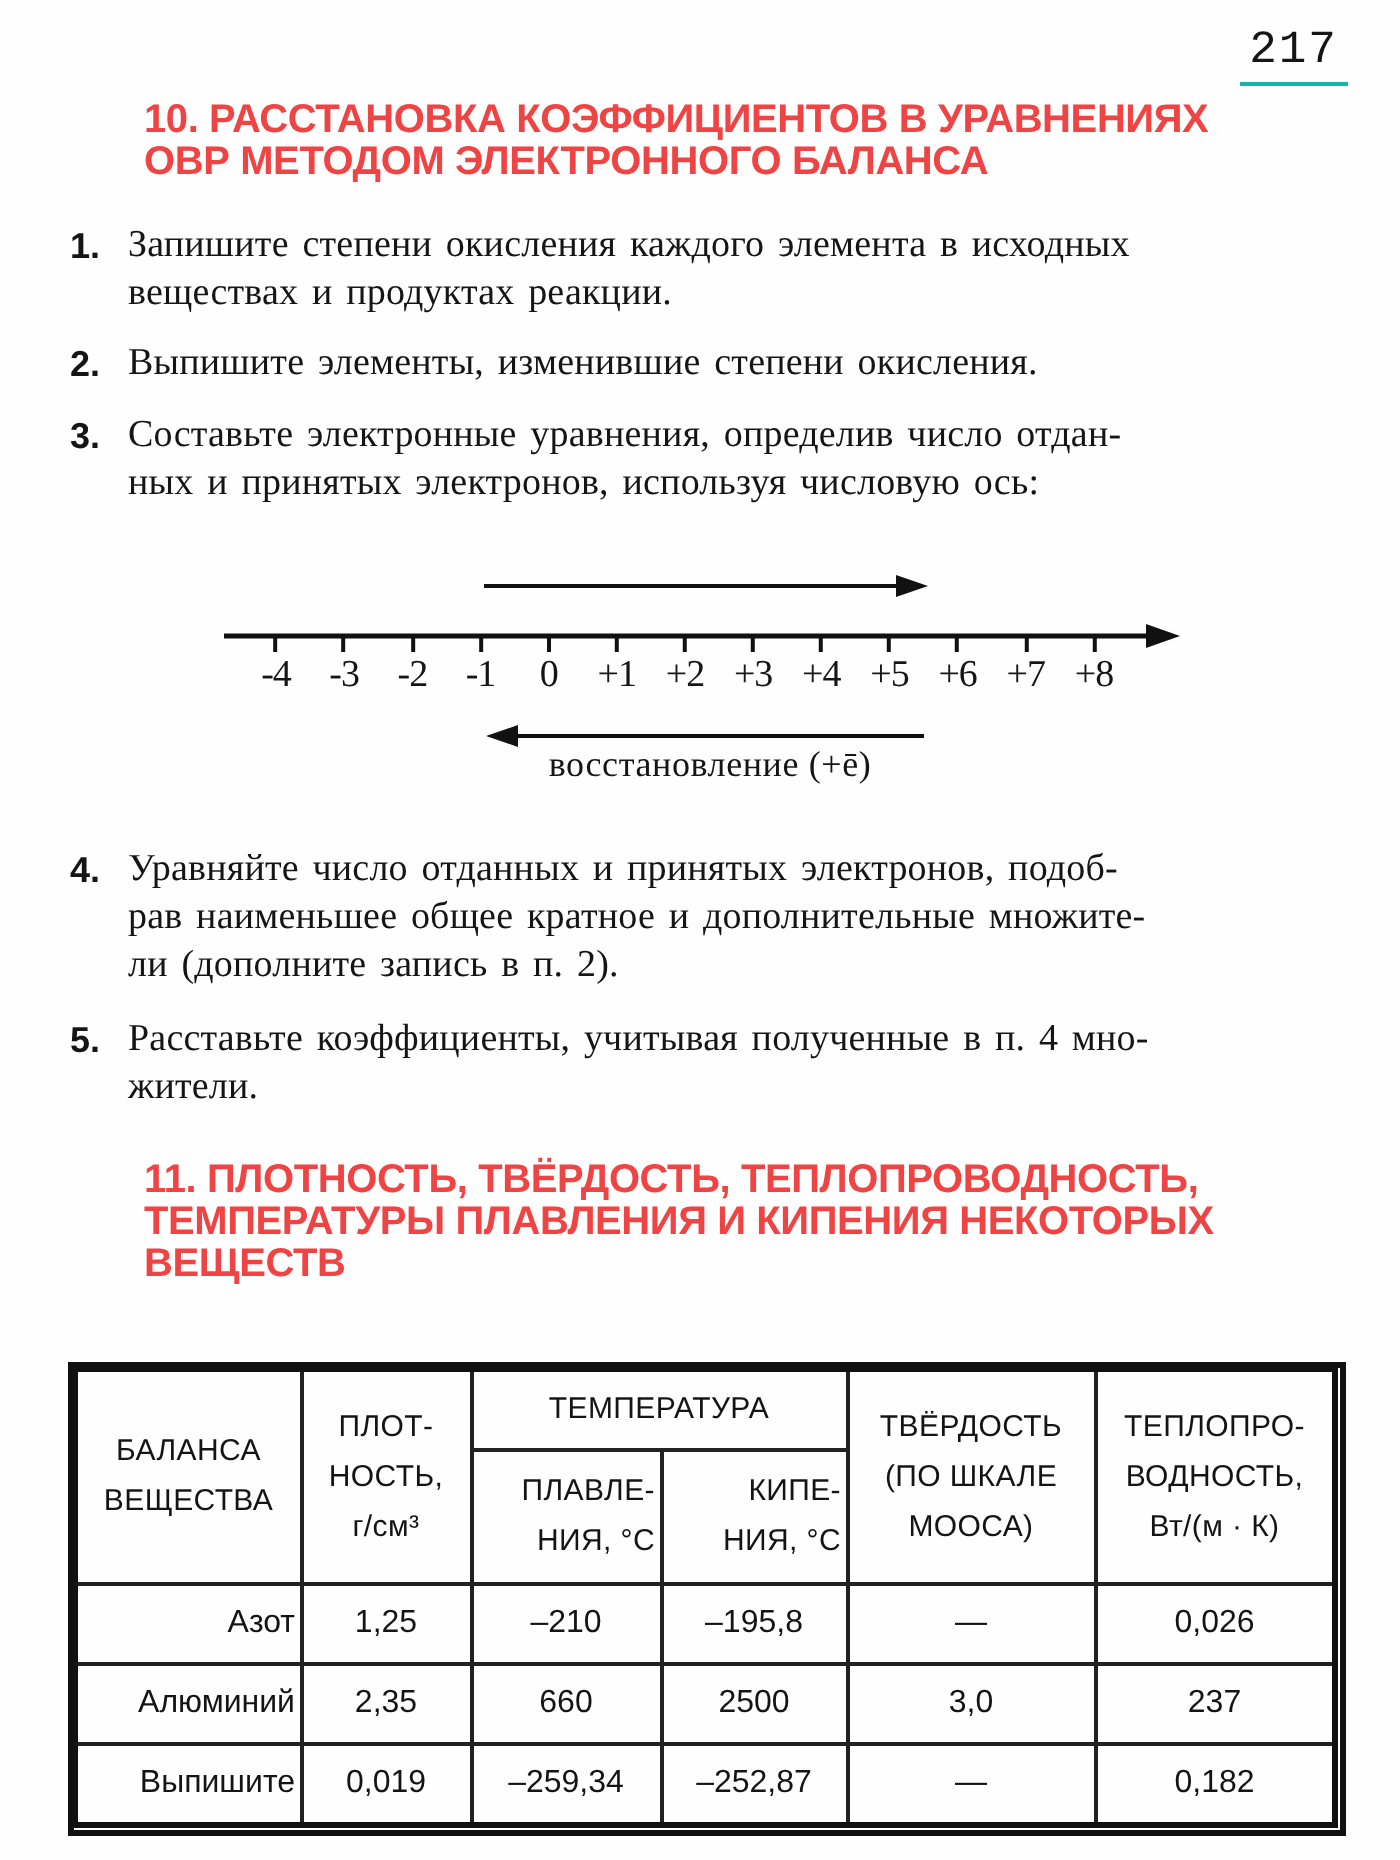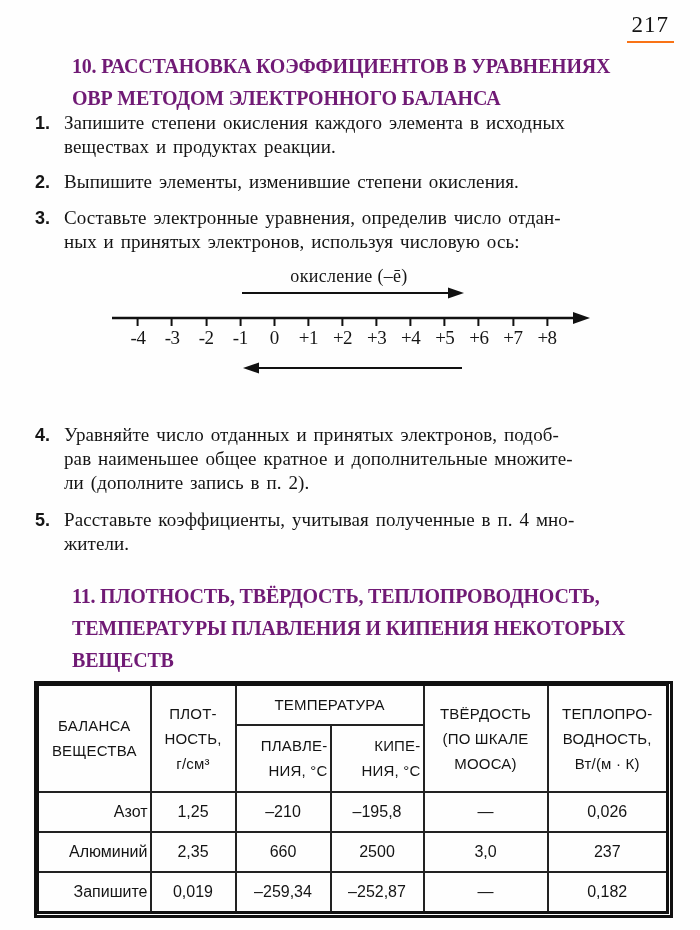--- a/index.html
+++ b/index.html
@@ -5,30 +5,30 @@
   html,body{margin:0;padding:0;}
   body{
     width:700px;height:930px;position:relative;
     background:#fefefe;color:#151515;
     font-family:"Liberation Serif",serif;
     overflow:hidden;
   }
   
   .pagenum{
     position:absolute;top:12px;right:26px;
-    font-family:Liberation Serif, serif;
+    font-family:Liberation Mono, monospace;
     font-size:23px;letter-spacing:1px;
-    border-bottom:2px solid #f97316;padding:0 5px 3px 5px;
+    border-bottom:2px solid #14b8a6;padding:0 5px 3px 5px;
   }
   
   .heading{
     position:absolute;left:72px;width:596px;
-    font-family:Liberation Serif, serif;
-    font-weight:bold;font-size:20px;line-height:32px;
-    letter-spacing:-0.2px;white-space:pre-line;color:#701a75;
+    font-family:Liberation Sans, sans-serif;
+    font-weight:bold;font-size:20px;line-height:21px;
+    letter-spacing:-0.2px;white-space:pre-line;color:#ef4444;
   }
   #h10{top:50px;}
   #h11{top:580px;}
   
   .steps{position:absolute;left:35px;width:633px;}
   #stepsA{top:111px;}
   #stepsB{top:423px;}
   .step{display:flex;align-items:flex-start;}
   .step + .step{margin-top:9px;}
   #stepsA .step:nth-child(2){margin-top:11px;}
@@ -106,21 +106,21 @@
 
     <line x1="242" y1="37" x2="450" y2="37" stroke="#111" stroke-width="2"></line>
     <polygon points="448,31.5 464,37 448,42.5" fill="#111"></polygon>
 
     <line x1="112" y1="62" x2="576" y2="62" stroke="#111" stroke-width="2.5"></line>
     <polygon points="573,56 590,62 573,68" fill="#111"></polygon>
 
     <line x1="256" y1="112" x2="462" y2="112" stroke="#111" stroke-width="2"></line>
     <polygon points="259,106.5 243,112 259,117.5" fill="#111"></polygon>
   </svg>
-  <div class="axis-label" id="oxlabel">окисление (–ē)</div>
+  <div class="axis-label" id="redlabel">восстановление (+ē)</div>
   <div id="axisticks">
       <div class="tick" style="left: 138px;">
         <span class="mark"></span>
         <span class="lab">-4</span>
       </div>
       <div class="tick" style="left: 172.083px;">
         <span class="mark"></span>
         <span class="lab">-3</span>
       </div>
       <div class="tick" style="left: 206.167px;">
@@ -230,21 +230,21 @@
     </tr>
     <tr>
       <td class="name">Алюминий</td>
       <td>2,35</td>
       <td>660</td>
       <td>2500</td>
       <td>3,0</td>
       <td>237</td>
     </tr>
     <tr>
-      <td class="name">Запишите</td>
+      <td class="name">Выпишите</td>
       <td>0,019</td>
       <td>–259,34</td>
       <td>–252,87</td>
       <td>—</td>
       <td>0,182</td>
     </tr>
   </tbody>
 </table>
 <div class="outer-border"></div>
 

